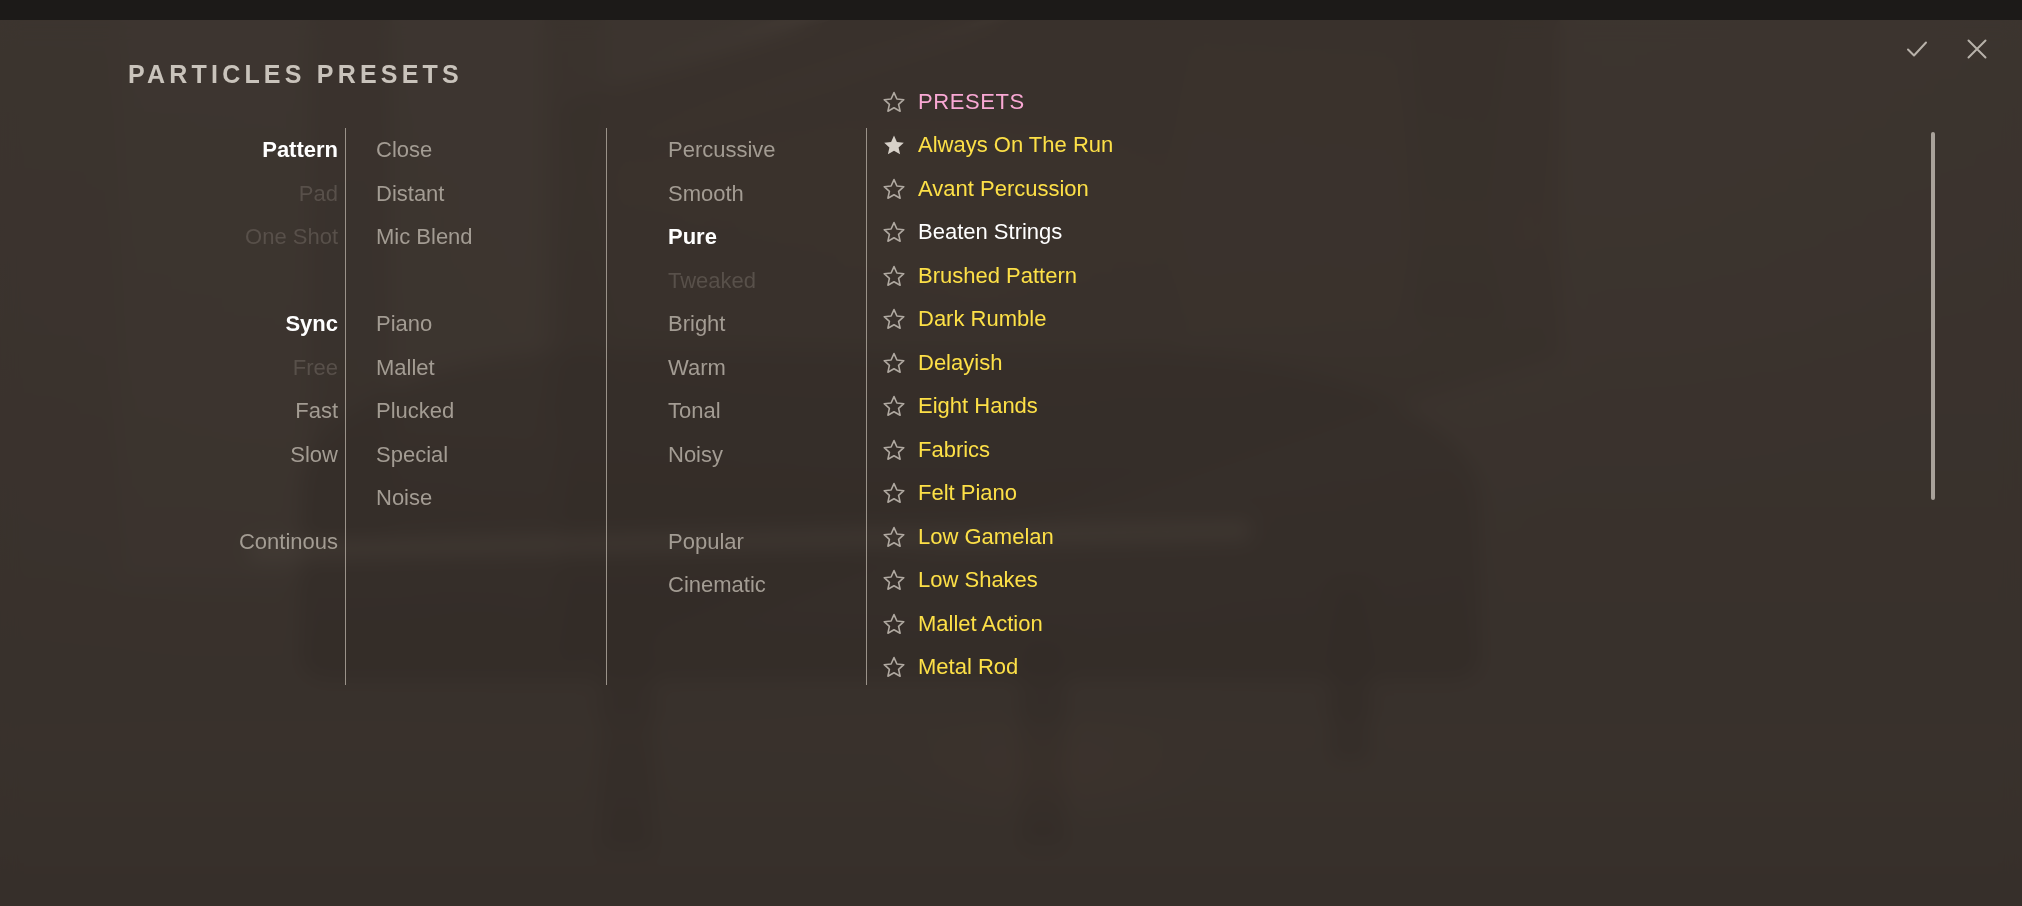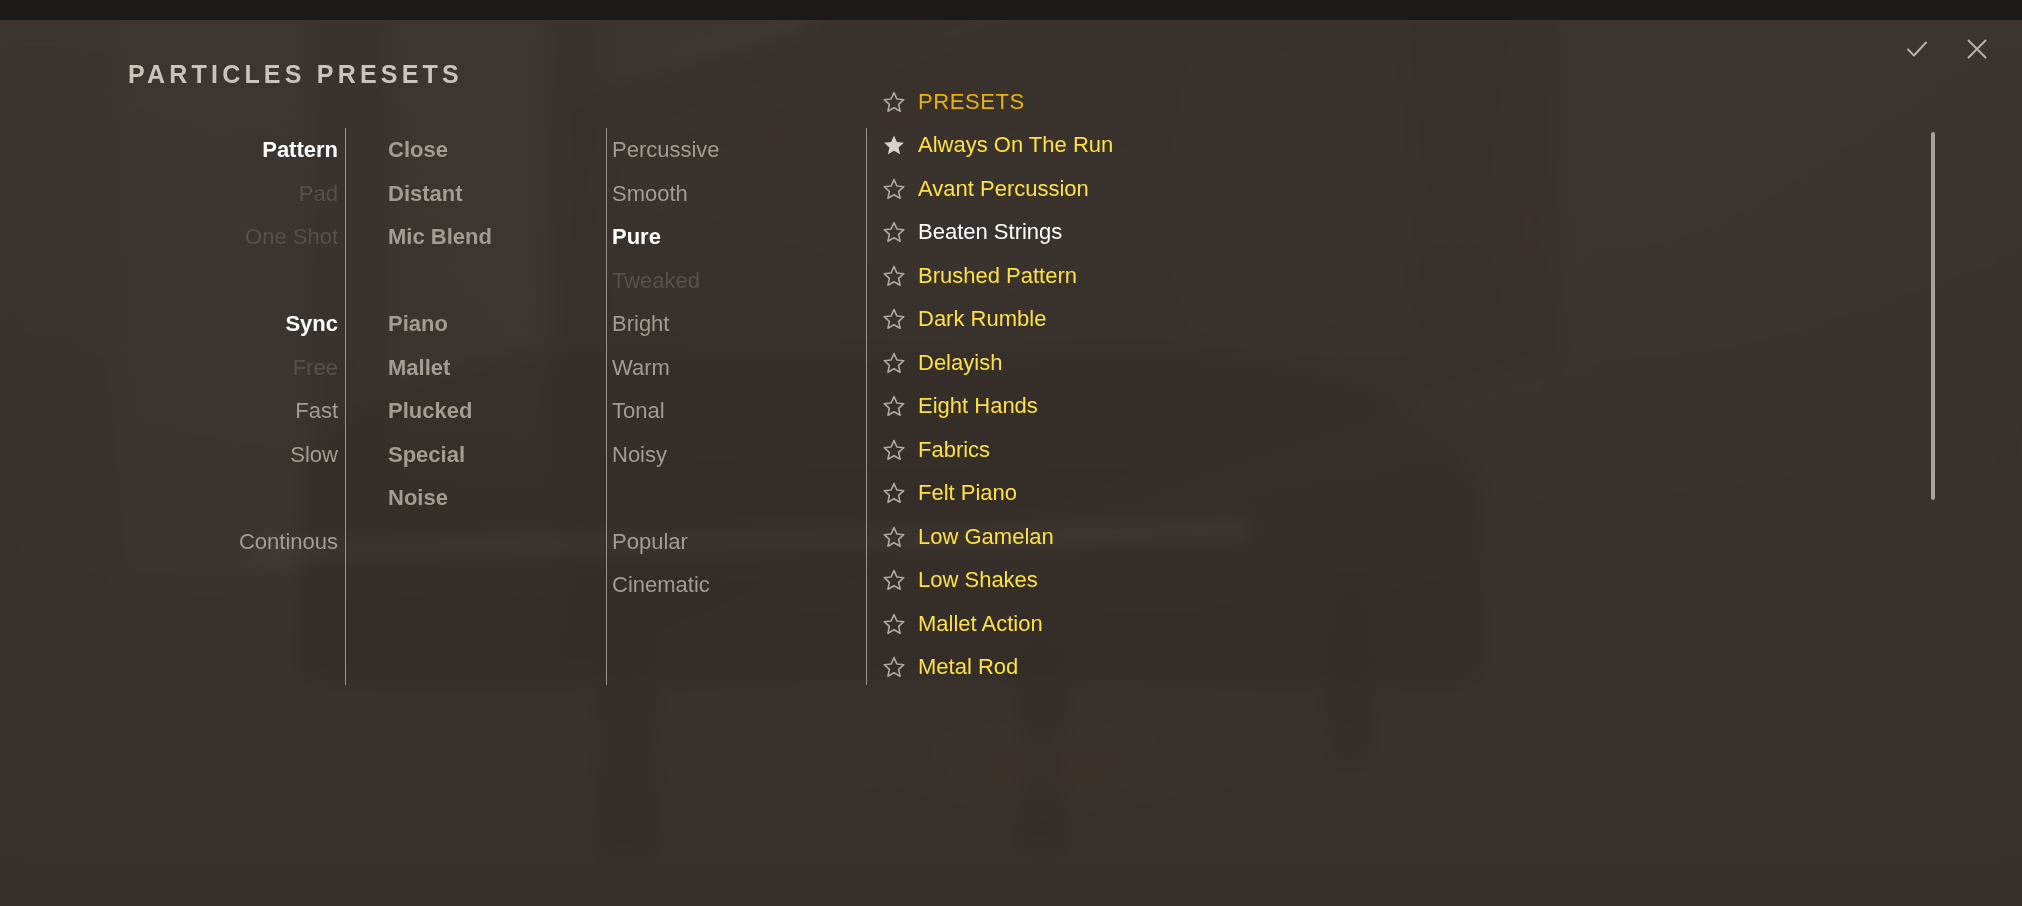--- a/index.html
+++ b/index.html
@@ -160,22 +160,22 @@
   #div1 { left: 345px; top: 108px; height: 557px; }
   #div2 { left: 606px; top: 108px; height: 557px; }
   #div3 { left: 866px; top: 108px; height: 557px; }
 
   
   .col {
     position: absolute;
     top: 108px;
   }
   #col-type    { left: 128px; width: 210px; text-align: right; }
-  #col-source  { left: 388px; width: 210px; font-weight: bold; }
-  #col-char    { left: 612px; width: 210px; }
+  #col-source  { left: 376px; width: 210px; }
+  #col-char    { left: 668px; width: 210px; }
 
   .opt {
     font-size: 22px;
     line-height: 43.5px;
     height: 43.5px;
     color: #a39c93;
     white-space: nowrap;
     cursor: pointer;
   }
   .opt.active {
@@ -210,21 +210,21 @@
     align-items: center;
     justify-content: center;
   }
   .preset-row .star svg { display: block; }
   .preset-row .label {
     font-size: 22px;
     color: #fde047;
     white-space: nowrap;
   }
   .preset-row.header .label {
-    color: #eab308;
+    color: #f9a8d4;
     letter-spacing: 0.6px;
   }
   .preset-row.selected .label {
     color: #ffffff;
   }
 
   
   .scrollbar-track {
     position: absolute;
     right: 86px;

